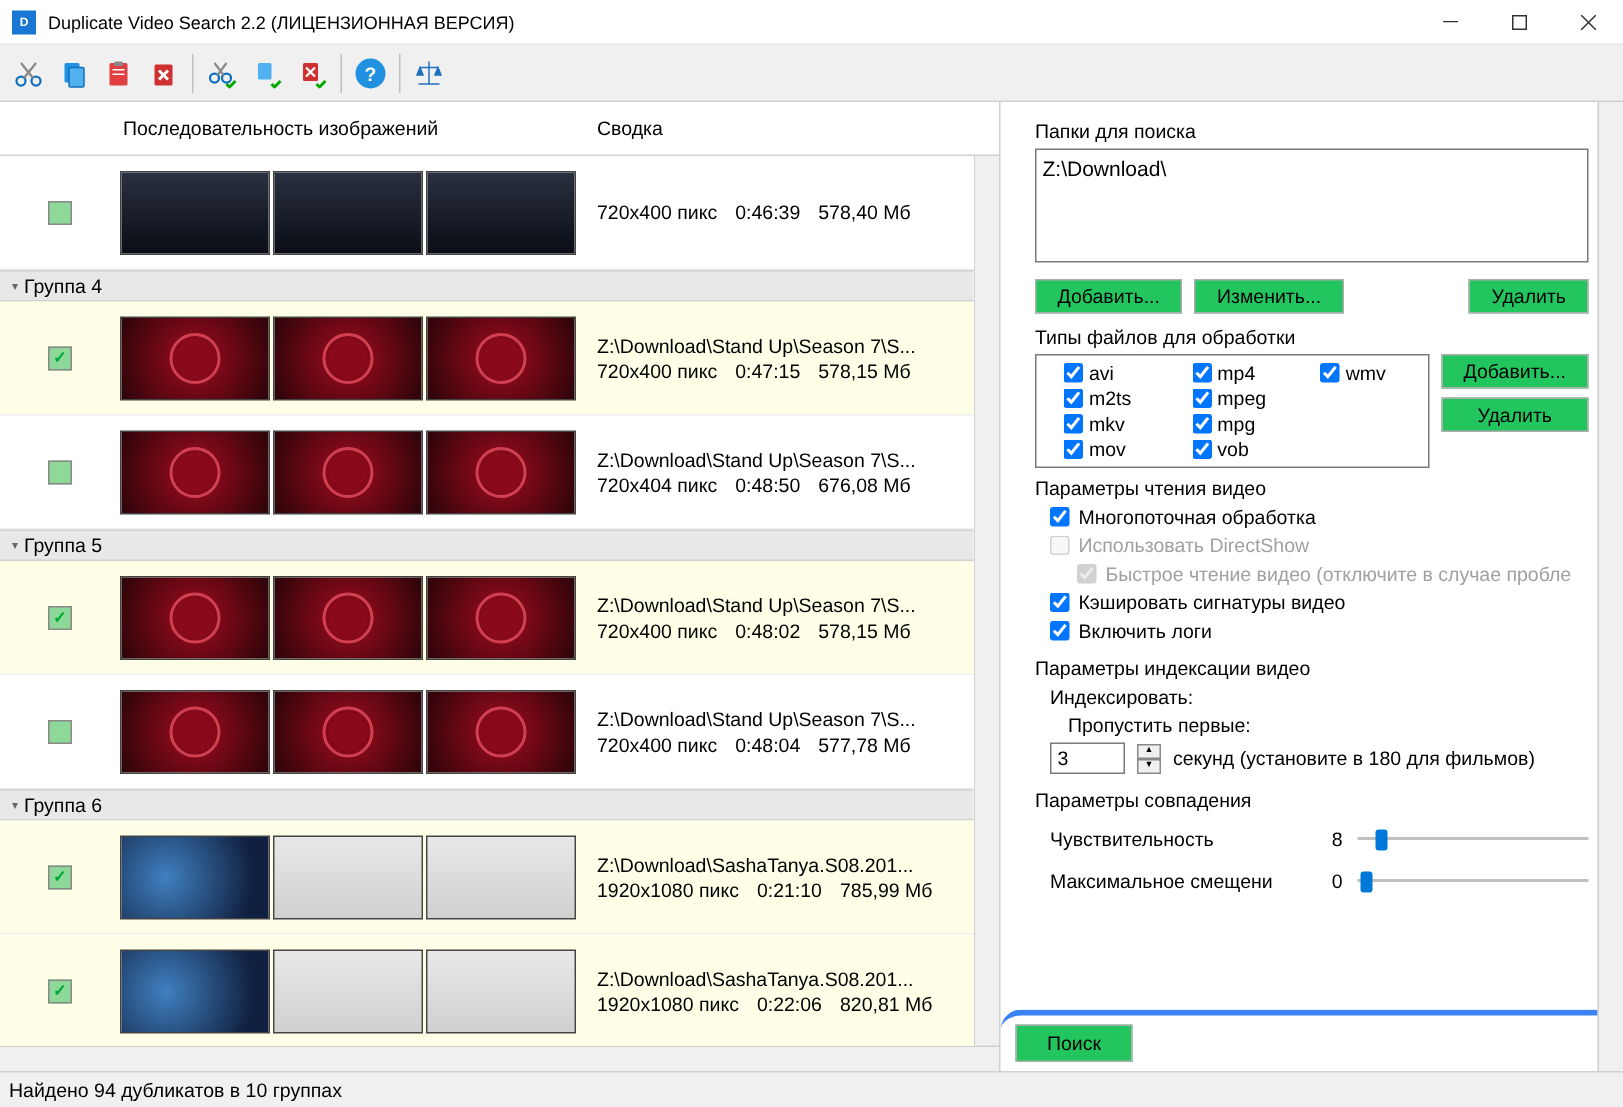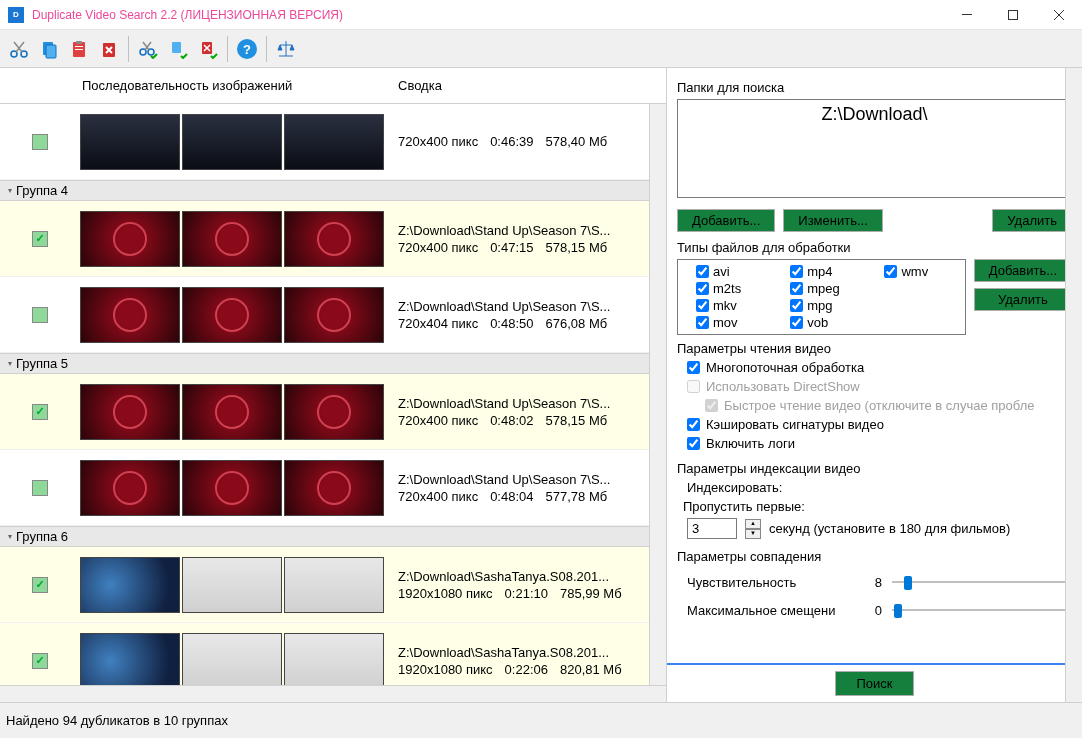--- a/index.html
+++ b/index.html
@@ -1,20 +1,20 @@
 <!DOCTYPE html>
 <html><head>
 <meta charset="utf-8">
 <style>
 * { box-sizing: border-box; margin: 0; padding: 0; font-family: 'Segoe UI', Tahoma, sans-serif; font-size: 13px; }
 body { background: #fff; width: 1082px; height: 738px; overflow: hidden; display: flex; flex-direction: column; }
 
 .titlebar { background: #fff; height: 30px; display: flex; align-items: center; border-bottom: 1px solid #e5e5e5; }
 .titlebar .app-icon { width: 16px; height: 16px; margin: 0 8px; background: #1976d2; display: inline-flex; align-items: center; justify-content: center; color: white; font-size: 8px; font-weight: bold; }
-.titlebar .title { color: #ec4899; font-size: 12px; flex: 1; }
+.titlebar .title { color: #000000; font-size: 12px; flex: 1; }
 .win-btns { display: flex; }
 .win-btn { width: 46px; height: 30px; display: flex; align-items: center; justify-content: center; color: #333; }
 
 .toolbar { height: 38px; background: #f0f0f0; display: flex; align-items: center; gap: 4px; padding: 0 6px; border-bottom: 1px solid #d0d0d0; }
 .toolbar .sep { width: 1px; height: 26px; background: #c0c0c0; margin: 0 2px; }
 .tool-btn { width: 26px; height: 26px; display: flex; align-items: center; justify-content: center; border-radius: 2px; }
 
 .main { flex: 1; display: flex; overflow: hidden; }
 .left-panel { flex: 1; display: flex; flex-direction: column; overflow: hidden; border-right: 1px solid #d0d0d0; }
 .right-panel { width: 415px; display: flex; flex-direction: column; overflow: hidden; position: relative; }
@@ -38,25 +38,25 @@
 .thumb.dark-scene { background: linear-gradient(180deg, #2a3040 0%, #0a0d15 100%); }
 .thumb.red-show { background: radial-gradient(circle, #8b0a1a 20%, #2a0408 100%); }
 .thumb.red-show::after { content: ''; position: absolute; width: 30px; height: 30px; border: 2px solid #d04050; border-radius: 50%; }
 .thumb.blue-burst { background: radial-gradient(circle at 30% 50%, #4080c0 0%, #102040 80%); }
 .thumb.people { background: linear-gradient(180deg, #e8e8e8 0%, #d0d0d0 100%); }
 .row .summary { flex: 1; padding: 4px 8px; display: flex; flex-direction: column; gap: 2px; }
 .row .summary .path { font-size: 13px; white-space: nowrap; overflow: hidden; text-overflow: ellipsis; }
 .row .summary .stats { display: flex; gap: 12px; font-size: 13px; }
 .scrollbar-v { width: 17px; background: #f0f0f0; border-left: 1px solid #d0d0d0; }
 
-.right-inner { flex: 1; overflow-y: auto; padding: 6px 10px; }
+.right-inner { flex: 1; overflow-y: auto; padding: 6px 23px; }
 .section-label { font-size: 13px; margin: 6px 0 4px 0; }
-.folder-box { width: 100%; height: 99px; border: 1px solid #7a7a7a; background: #fff; padding: 4px; font-size: 18px; resize: none; text-align: center; }
+.folder-box { width: 100%; height: 76px; border: 1px solid #7a7a7a; background: #fff; padding: 4px; font-size: 14px; resize: none; }
 .btn-row { display: flex; gap: 8px; margin: 8px 0; }
-.btn { padding: 3px 14px; border: 1px solid #adadad; background: #15803d; font-size: 13px; cursor: pointer; }
+.btn { padding: 3px 14px; border: 1px solid #adadad; background: #22c55e; font-size: 13px; cursor: pointer; }
 .spacer { flex: 1; }
 
 .filetypes-area { display: flex; gap: 8px; align-items: flex-start; }
 .filetypes-grid { flex: 1; border: 1px solid #7a7a7a; padding: 4px 6px; display: grid; grid-template-columns: repeat(3, 1fr); gap: 2px 8px; }
 .filetypes-btns { display: flex; flex-direction: column; gap: 6px; }
 .ft-item { display: flex; align-items: center; gap: 4px; font-size: 13px; margin-left: 12px; }
 .ft-item input { margin: 0; }
 
 .chk-line { display: flex; align-items: center; gap: 6px; margin: 4px 0 4px 10px; font-size: 13px; }
 .chk-line.disabled { color: #a0a0a0; }
@@ -67,22 +67,22 @@
 .spin-btns { display: flex; flex-direction: column; }
 .spin-btn { width: 16px; height: 10px; border: 1px solid #888; background: #f0f0f0; font-size: 6px; line-height: 6px; text-align: center; }
 
 .slider-row { display: flex; align-items: center; gap: 10px; margin: 8px 0 8px 10px; }
 .slider-label { width: 165px; font-size: 13px; }
 .slider-val { width: 20px; text-align: right; }
 .slider { flex: 1; height: 20px; position: relative; }
 .slider-track { position: absolute; top: 9px; left: 0; right: 0; height: 2px; background: #c0c0c0; }
 .slider-thumb { position: absolute; top: 4px; width: 8px; height: 14px; background: #0078d7; border-radius: 2px; }
 
-.statusbar { height: 36px; border-top: 1px solid #d0d0d0; display: flex; align-items: center; padding: 0 6px; font-size: 13px; background: #f0f0f0; }
-.search-btn-area { padding: 6px 10px; display: flex; justify-content: center; border-top: 2px solid #3b82f6; }
+.statusbar { height: 24px; border-top: 1px solid #d0d0d0; display: flex; align-items: center; padding: 0 6px; font-size: 13px; background: #f0f0f0; }
+.search-btn-area { padding: 6px 10px; display: flex; justify-content: flex-start; border-top: 4px solid #3b82f6; border-radius: 14px; }
 .right-scroll { position: absolute; right: 0; top: 0; bottom: 0; width: 17px; background: #f0f0f0; border-left: 1px solid #d0d0d0; }
 </style>
 </head>
 <body>
 
 <div class="titlebar">
   <span class="app-icon">D</span>
   <span class="title">Duplicate Video Search 2.2 (ЛИЦЕНЗИОННАЯ ВЕРСИЯ)</span>
   <div class="win-btns">
     <div class="win-btn">
@@ -400,21 +400,21 @@
         </label>
       <label class="chk-line">
           <input type="checkbox" checked="" style="">
           <span>Включить логи</span>
         </label>
 
       <div class="section-label" style="margin-top:10px">Параметры индексации видео</div>
       <div class="spin-row" style="margin-left:10px">
           <span>Индексировать:</span>
         </div>
-      <div class="spin-row" style="margin-left:6px">
+      <div class="spin-row" style="margin-left:22px">
           <span>Пропустить первые:</span>
         </div>
       <div class="spin-row">
         <input class="spin" value="3" style="">
         <div class="spin-btns">
             <div class="spin-btn">▲</div>
             <div class="spin-btn">▼</div>
           </div>
         <span>секунд (установите в 180 для фильмов)</span>
       </div>

